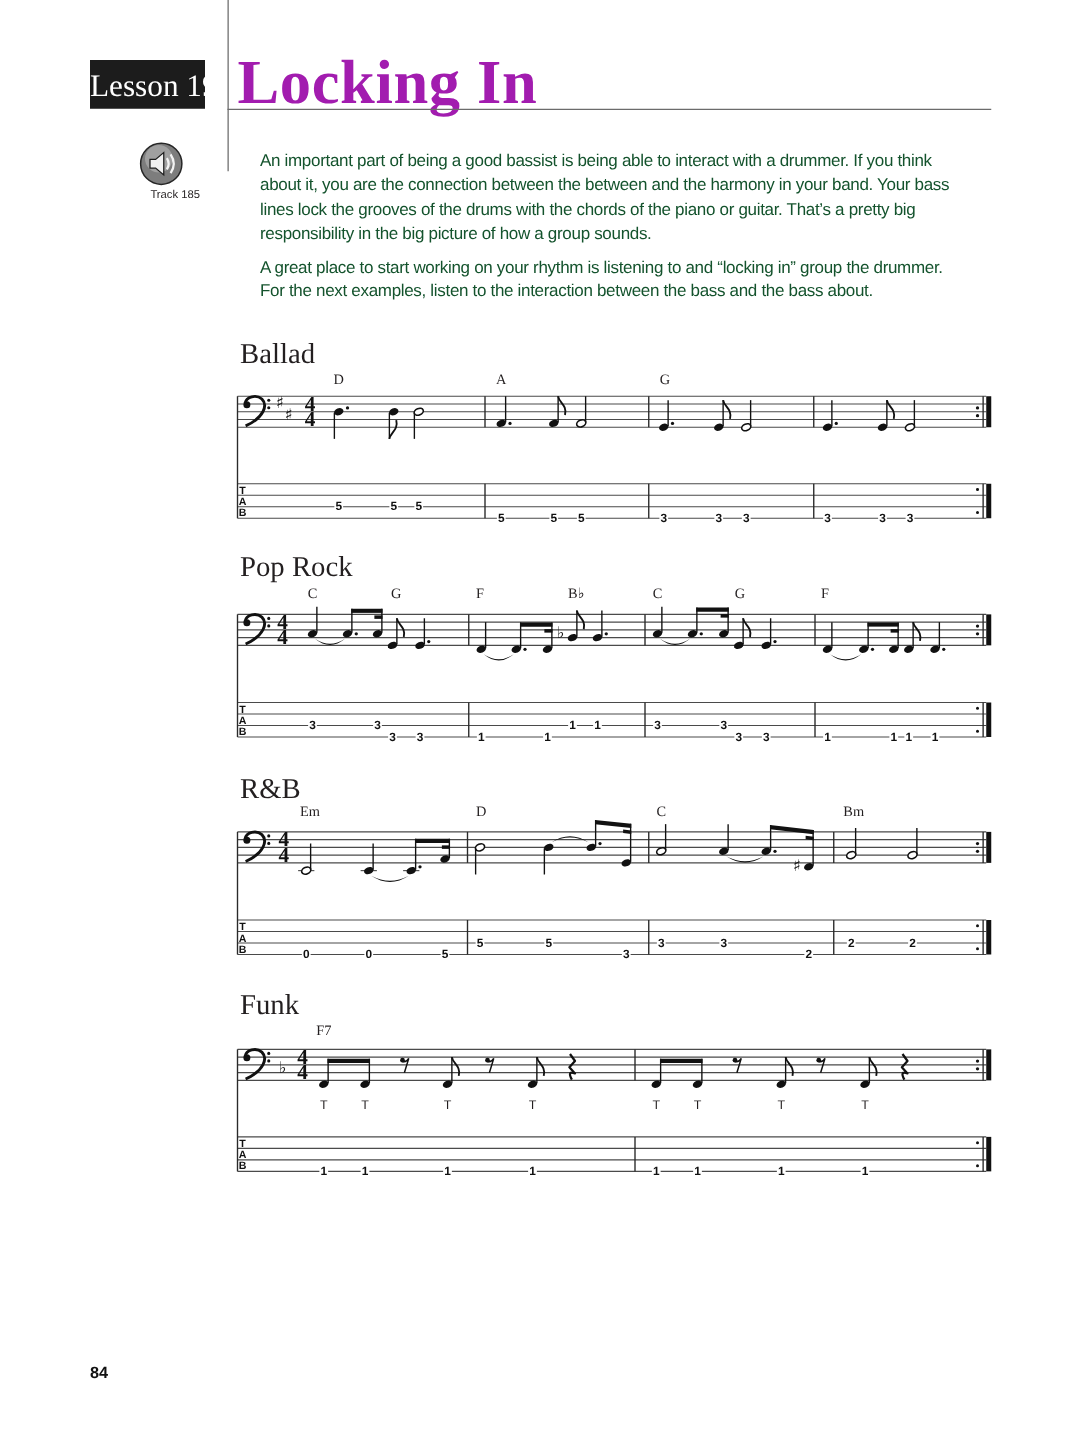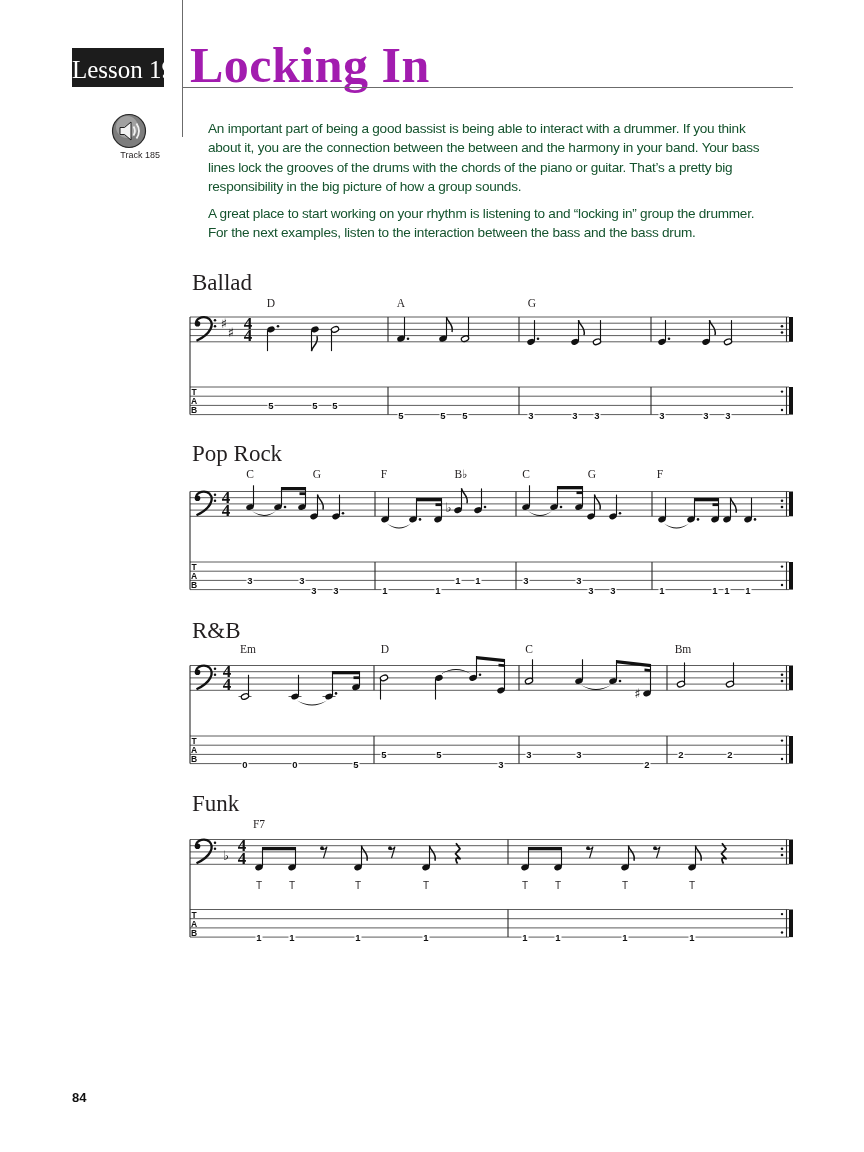--- a/index.html
+++ b/index.html
@@ -50,21 +50,21 @@
 
   <div class="body-text">
     <div class="para">
       <span class="line">An important part of being a good bassist is being able to interact with a drummer. If you think</span>
       <span class="line">about it, you are the connection between the between and the harmony in your band. Your bass</span>
       <span class="line">lines lock the grooves of the drums with the chords of the piano or guitar. That’s a pretty big</span>
       <span class="line">responsibility in the big picture of how a group sounds.</span>
     </div>
     <div class="para">
       <span class="line">A great place to start working on your rhythm is listening to and “locking in” group the drummer.</span>
-      <span class="line">For the next examples, listen to the interaction between the bass and the bass drum.</span>
+      <span class="line">For the next examples, listen to the interaction between the bass and the bass about.</span>
     </div>
   </div>
 
   <svg id="music" viewBox="0 0 864 1152" xmlns="http://www.w3.org/2000/svg">
       <g>
         <text x="192" y="290" class="sec-title">Ballad</text>
         <g>
           <line x1="190" x2="789" y1="317" y2="317" class="ln"></line>
           <line x1="190" x2="789" y1="323.2" y2="323.2" class="ln"></line>
           <line x1="190" x2="789" y1="329.4" y2="329.4" class="ln"></line>

